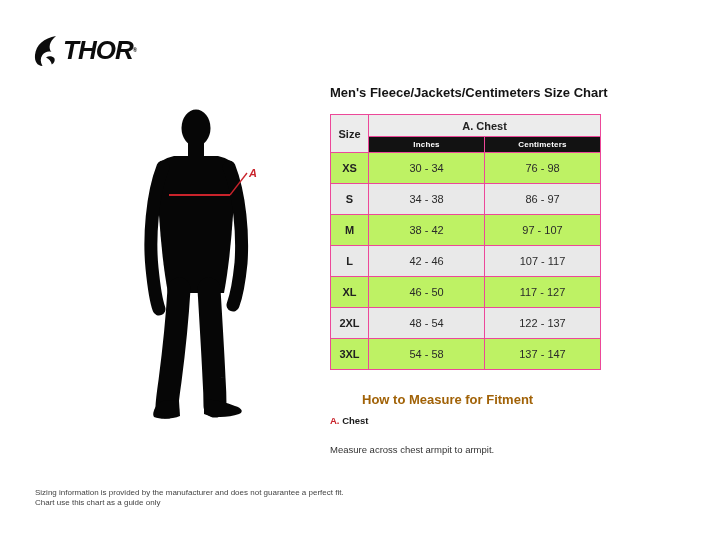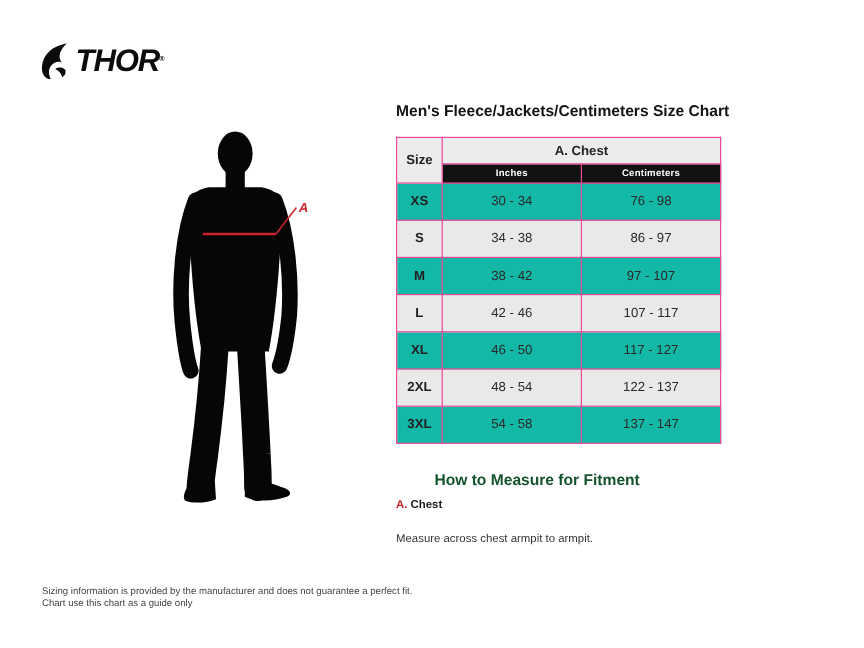--- a/index.html
+++ b/index.html
@@ -41,28 +41,28 @@
   th.size-head {
     background:#ececec; font-size:11px; font-weight:bold; color:#222;
   }
   th.group-head {
     background:#ececec; font-size:11px; font-weight:bold; color:#222; height:22px;
   }
   th.unit-head {
     background:#121212; color:#ffffff; font-size:8px; font-weight:bold;
     height:16px; letter-spacing:.2px;
   }
-  td.cell { height:31px; font-size:11px; color:#2a2a2a; background:#14b8a6; }
+  td.cell { height:31px; font-size:11px; color:#2a2a2a; background:#bef264; }
   td.cell-size { font-weight:bold; color:#222; }
   tbody tr:nth-child(even) td { background:#e9e9e9; }
 
   
   .measure-title {
     position:absolute; left:330px; top:392px;
-    font-size:13px; font-weight:bold; color:#14532d;padding-left:32px;
+    font-size:13px; font-weight:bold; color:#a16207;padding-left:32px;
   }
   .measure-item { position:absolute; left:330px; top:415px; font-size:9.5px; }
   .measure-key { color:#c9232b; font-weight:bold; }
   .measure-name { color:#1a1a1a; font-weight:bold; }
   .measure-desc {
     position:absolute; left:330px; top:444px;
     font-size:9.5px; color:#333333;
   }
 
   

